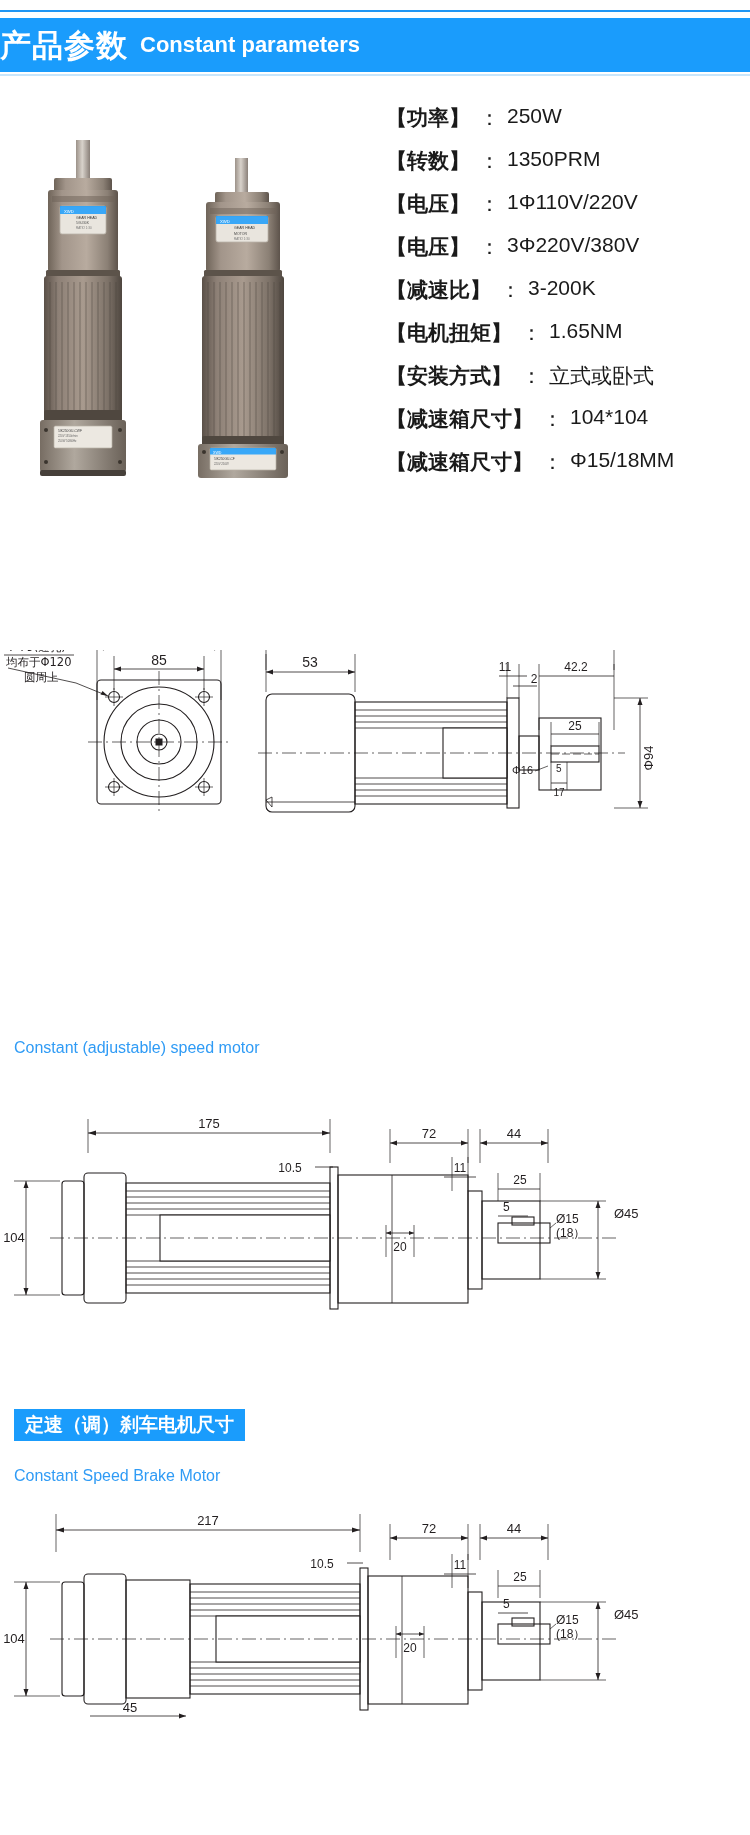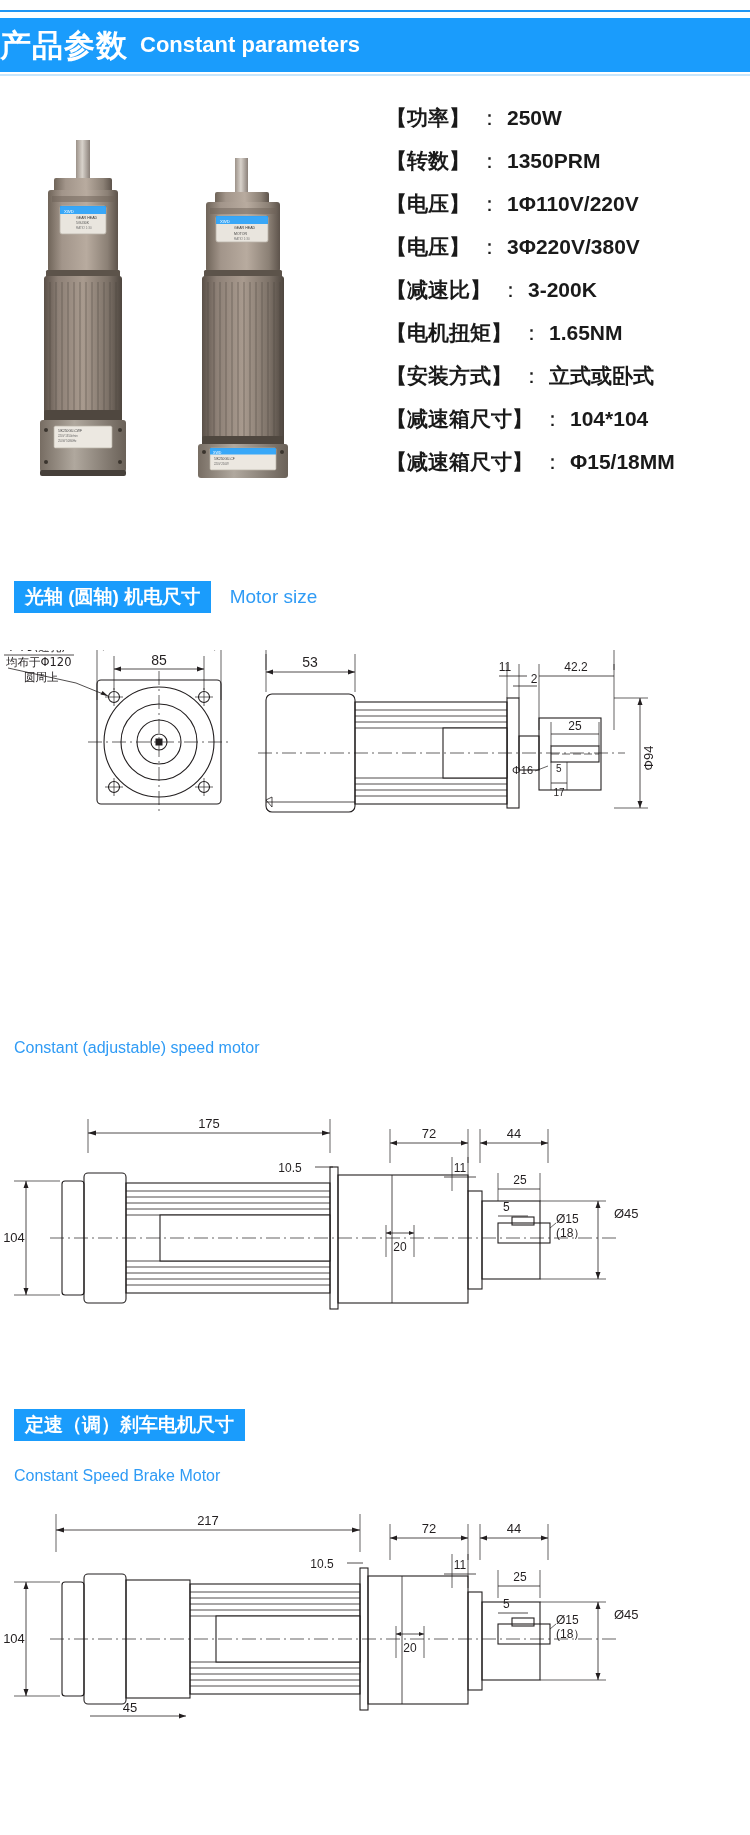--- a/index.html
+++ b/index.html
@@ -40,31 +40,31 @@
     position: absolute; left: 0; top: 74px;
     width: 750px; height: 2px; background: #c9e6fb;
   }
 
   
   .specs {
     position: absolute; left: 386px; top: 104px;
     width: 360px;
   }
   .spec-row {
-    display: flex; align-items: center;
+    display: flex; align-items: flex-start;
     margin-bottom: 15px;
     font-size: 21px; color: #1a1a1a;
     white-space: nowrap;
   }
   .spec-key {
     font-weight: bold;
     font-family: "DejaVu Sans", "Liberation Sans", sans-serif;
   }
   .spec-sep { margin: 0 7px 0 9px; }
-  .spec-val { font-weight: 700; }
+  .spec-val { font-weight: 400; }
 
   
   .photos {
     position: absolute; left: 10px; top: 110px;
     width: 360px; height: 370px;
   }
 
   
   .sec-head { position: absolute; }
   .sec-tag {
@@ -256,24 +256,20 @@
       <span class="spec-sep">：</span>
       <span class="spec-val">104*104</span>
     </div>
     <div class="spec-row">
       <span class="spec-key">【减速箱尺寸】</span>
       <span class="spec-sep">：</span>
       <span class="spec-val">Φ15/18MM</span>
     </div>
   </div>
 
-  <div class="sec-head" style="left:14px; top:581px;">
-    <span class="sec-tag">光轴 (圆轴) 机电尺寸</span>
-    <span class="sec-en">Motor size</span>
-  </div>
 
   <div class="drawing" style="left:0px; top:650px;">
     <svg width="750" height="330" viewBox="0 0 750 330" stroke="#231f20" fill="none" stroke-width="1.1" font-family="Liberation Sans, sans-serif" font-size="14">
 
       <g>
 
         <line x1="97" y1="-15" x2="97" y2="50" stroke-width="0.7"></line>
         <line x1="221" y1="-15" x2="221" y2="50" stroke-width="0.7"></line>
         <line x1="97" y1="-2" x2="221" y2="-2" stroke-width="0.8"></line>
         <path d="M97,-2 L104,-4.5 L104,0.5 Z" fill="#231f20" stroke="none"></path>

